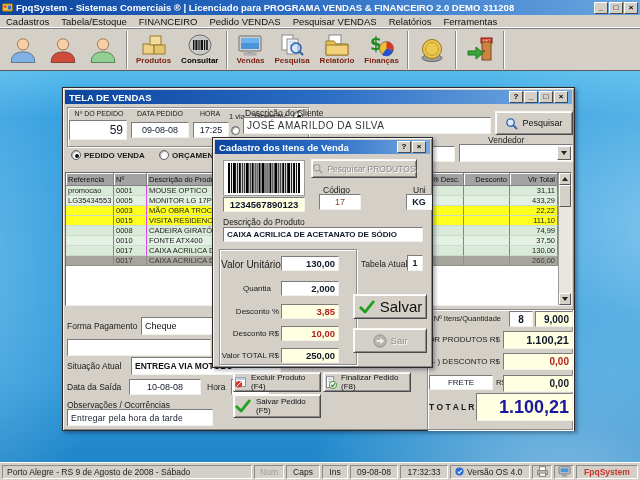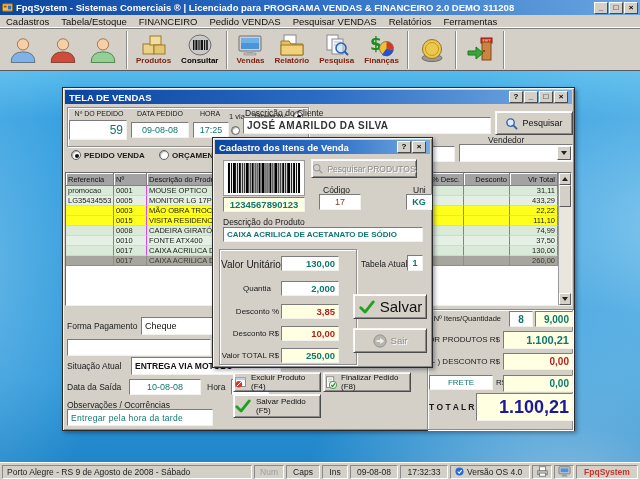--- a/index.html
+++ b/index.html
@@ -34,21 +34,21 @@
       linear-gradient(180deg,#56BBEC 0%,#2E9CDE 12%,#2B96D8 78%,#1F86C9 100%)}
 
   
   .window{position:absolute;background:#D4D0C8;border:1px solid #2a2a2a;
     box-shadow:inset 1px 1px 0 #f5f4f0, inset -1px -1px 0 #8a8a8a, 2px 2px 4px rgba(0,0,30,.35)}
   .wtitle{position:absolute;left:2px;right:2px;top:2px;height:14px;
     background:linear-gradient(90deg,#0b45a0 0%,#2a6cc4 50%,#74abe2 100%);
     color:#fff;font-size:9.5px;font-weight:bold;display:flex;align-items:center;padding:0 4px}
   .wtitle .wtext{flex:1;white-space:nowrap;overflow:hidden}
   .field{position:absolute;background:#fff;border:1px solid;border-color:#7b7b7b #f2f1ec #f2f1ec #7b7b7b;
-    font-size:9px;color:#0f766e;display:flex;align-items:center;padding:0 3px;white-space:nowrap;overflow:hidden}
+    font-size:9px;color:#0f172a;display:flex;align-items:center;padding:0 3px;white-space:nowrap;overflow:hidden}
   .field.yellow{background:#FFFFE1}
   .field.right{justify-content:flex-end}
   .field.center{justify-content:center}
   .lbl{position:absolute;font-size:8.5px;color:#1a1a1a;white-space:nowrap}
   .lbl.right{text-align:right}
   .btn{position:absolute;background:#d4d0c8;border:1px solid;border-color:#f8f7f4 #4a4a4a #4a4a4a #f8f7f4;
     box-shadow:inset 1px 1px 0 #fff, inset -1px -1px 0 #8a8a8a;
     display:flex;align-items:center;justify-content:center;gap:4px;font-size:9px;color:#111}
   .btn.disabled{color:#8c8c8c;text-shadow:1px 1px 0 #fff}
   .combo{position:absolute;background:#fff;border:1px solid;border-color:#7b7b7b #f2f1ec #f2f1ec #7b7b7b;
@@ -182,39 +182,39 @@
             <rect x="4" y="5" width="18" height="5" fill="#6fb0e8"></rect>
             <rect x="10" y="18" width="6" height="2" fill="#a8a8a8"></rect>
             <rect x="7" y="20" width="12" height="2" fill="#c0c0c0" stroke="#808080" stroke-width=".5"></rect>
           </svg>
         </span>
       <span class="tlabel">Vendas</span>
     </div>
     <div class="tbtn">
       <span>
           <svg width="28" height="24" viewBox="0 0 26 24">
-            <rect x="5" y="2" width="12" height="9" fill="#fff" stroke="#888"></rect>
-            <path d="M2 8 h8 l2 3 h12 v11 h-22 z" fill="#eac158" stroke="#9a7a2a"></path>
-            <path d="M2 12 h22 v10 h-22 z" fill="#f2d17a" stroke="#9a7a2a"></path>
-          </svg>
-        </span>
-      <span class="tlabel">Relatório</span>
-    </div>
-    <div class="tbtn">
-      <span>
-          <svg width="28" height="24" viewBox="0 0 26 24">
             <rect x="3" y="2" width="11" height="15" fill="#fff" stroke="#8a8a8a"></rect>
             <rect x="8" y="6" width="11" height="15" fill="#f2f6ff" stroke="#8a8a8a"></rect>
             <line x1="10" y1="9" x2="17" y2="9" stroke="#b0c0d8"></line>
             <line x1="10" y1="12" x2="17" y2="12" stroke="#b0c0d8"></line>
             <circle cx="17" cy="15" r="5" fill="rgba(180,210,255,.45)" stroke="#2a5fa8" stroke-width="1.5"></circle>
             <line x1="20.5" y1="18.5" x2="24" y2="22" stroke="#2a5fa8" stroke-width="2"></line>
           </svg>
         </span>
       <span class="tlabel">Pesquisa</span>
+    </div>
+    <div class="tbtn">
+      <span>
+          <svg width="28" height="24" viewBox="0 0 26 24">
+            <rect x="5" y="2" width="12" height="9" fill="#fff" stroke="#888"></rect>
+            <path d="M2 8 h8 l2 3 h12 v11 h-22 z" fill="#eac158" stroke="#9a7a2a"></path>
+            <path d="M2 12 h22 v10 h-22 z" fill="#f2d17a" stroke="#9a7a2a"></path>
+          </svg>
+        </span>
+      <span class="tlabel">Relatório</span>
     </div>
     <div class="tbtn">
       <span>
           <svg width="28" height="24" viewBox="0 0 26 24">
             <text x="1" y="17" font-size="17" font-weight="bold" fill="#1f8a1f" font-family="DejaVu Sans, sans-serif">$</text>
             <circle cx="17.5" cy="15.5" r="7" fill="#f0c030" stroke="#777"></circle>
             <path d="M17.5 15.5 L17.5 8.5 A7 7 0 0 1 24.2 17.2 Z" fill="#d33a2a"></path>
             <path d="M17.5 15.5 L24.2 17.2 A7 7 0 0 1 13 21.7 Z" fill="#2a52c8"></path>
           </svg>
         </span>
@@ -267,21 +267,21 @@
       <div class="field right" style="left:6px;top:32px;width:58px;height:20px;font-size:12px">59</div>
       <div class="field center" style="left:68px;top:34px;width:58px;height:16px">09-08-08</div>
       <div class="field center" style="left:130px;top:34px;width:36px;height:16px">17:25</div>
 
       <span class="radio on" style="left:8px;top:62px"></span>
       <span class="lbl" style="left:21px;top:63px;font-weight:bold;font-size:8px">PEDIDO VENDA</span>
       <span class="radio" style="left:96px;top:62px"></span>
       <span class="lbl" style="left:109px;top:63px;font-weight:bold;font-size:8px">ORÇAMENTO</span>
 
       <span class="lbl" style="left:182px;top:20px">Descrição do Cliente</span>
-      <div class="field" style="left:180px;top:29px;width:248px;height:17px;font-size:10px;font-weight:bold;letter-spacing:.5px;color:#333">JOSÉ AMARILDO DA SILVA</div>
+      <div class="field" style="left:180px;top:29px;width:248px;height:17px;font-size:10px;font-weight:normal;letter-spacing:.5px;color:#333">JOSÉ AMARILDO DA SILVA</div>
       <div class="btn" style="left:432px;top:23px;width:78px;height:24px">
         <span>
             <svg width="13" height="13" viewBox="0 0 14 14">
               <circle cx="6" cy="6" r="4" fill="#dceaff" stroke="#2a5fa8" stroke-width="1.4"></circle>
               <line x1="9" y1="9" x2="13" y2="13" stroke="#2a5fa8" stroke-width="1.8"></line>
             </svg>
           </span>
         <span>Pesquisar</span>
       </div>
       <span class="lbl" style="left:425px;top:47px">Vendedor</span>

